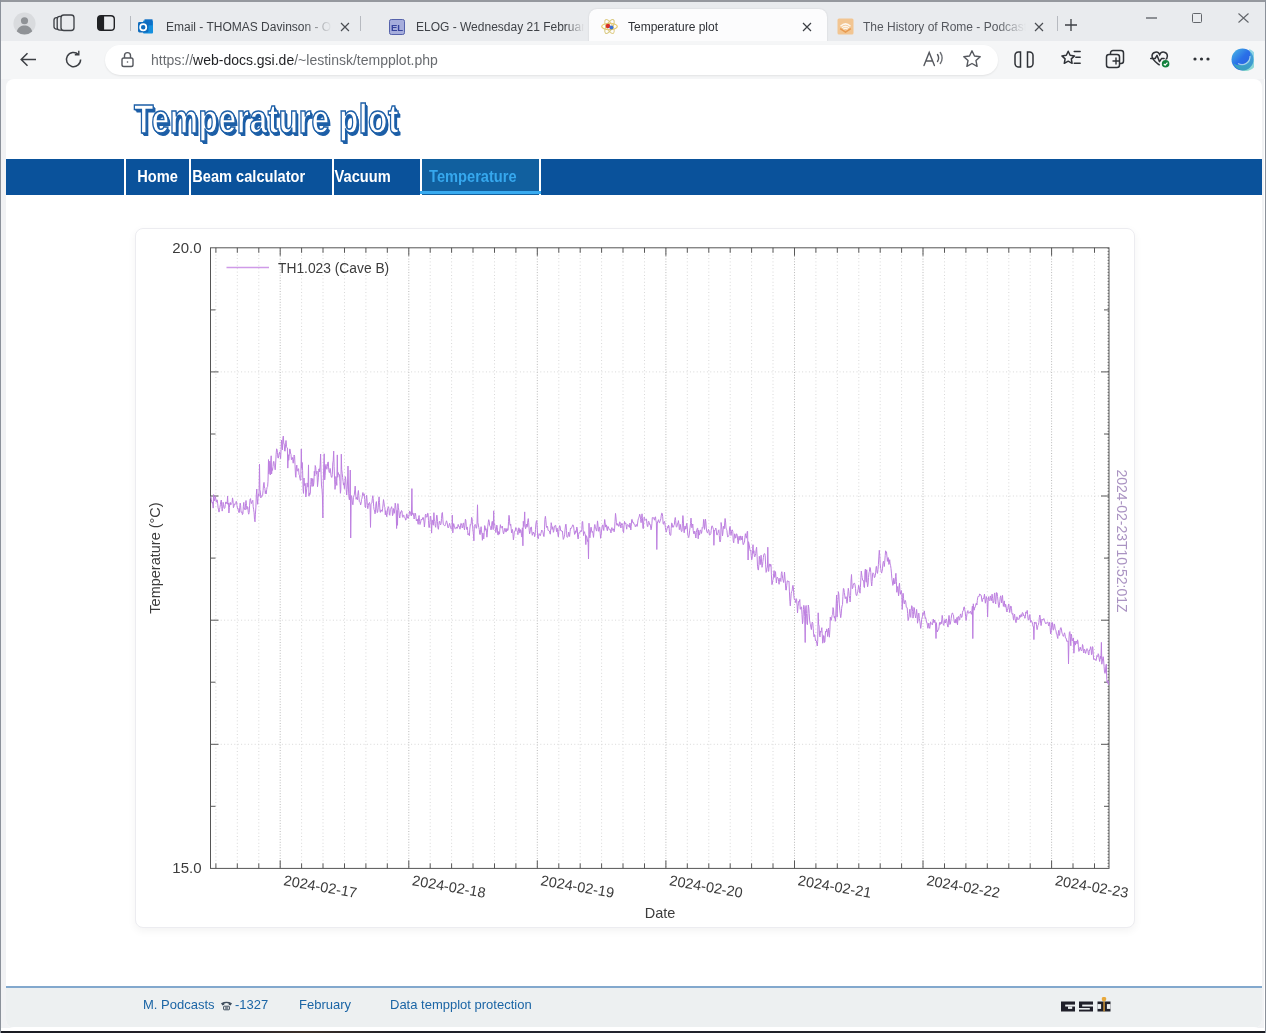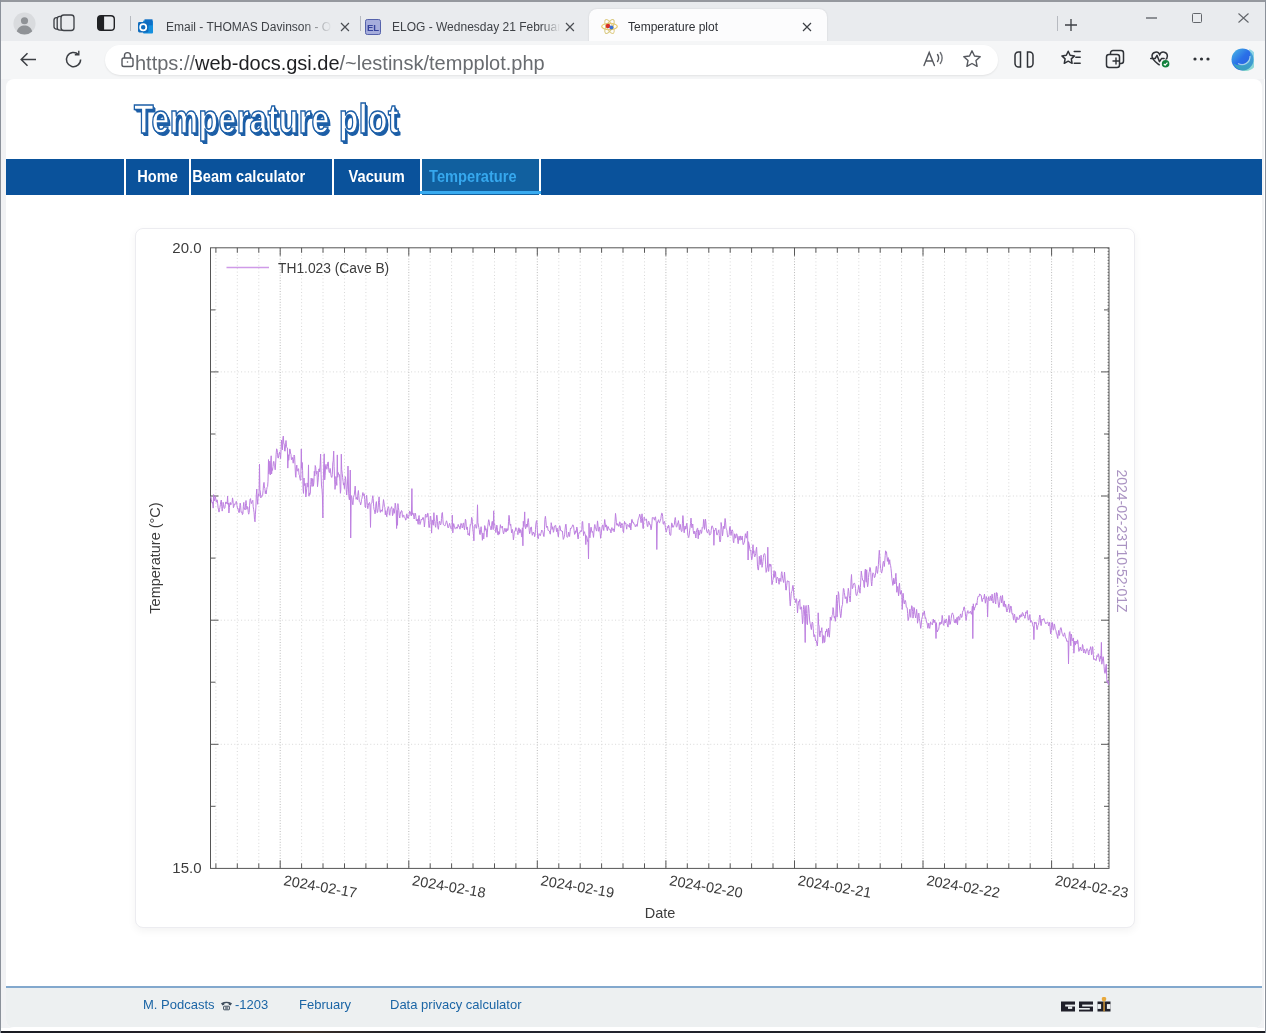--- a/index.html
+++ b/index.html
@@ -12,21 +12,21 @@
   .toolbar  { left:0; top:41px; width:1266px; height:38px; background:#f5f6f7; }
   .tabtxt { font-size:12px; color:#3f4247; white-space:nowrap; overflow:hidden; }
   .tab { position:absolute; top:8px; height:33px; display:flex; align-items:center; }
   .activetab { position:absolute; left:588px; top:7px; width:238px; height:34px; background:#fcfcfd;
                border-radius:8px 8px 0 0; box-shadow:0 0 2px rgba(0,0,0,.12); }
   .vsep { position:absolute; top:14px; width:1px; height:15px; background:#b7bac0; }
   .fade { -webkit-mask-image:linear-gradient(90deg,#000 80%,transparent 97%); mask-image:linear-gradient(90deg,#000 80%,transparent 97%); }
   .fade2 { -webkit-mask-image:linear-gradient(90deg,#000 88%,transparent 99%); mask-image:linear-gradient(90deg,#000 88%,transparent 99%); }
   .pill { position:absolute; left:104px; top:4px; width:893px; height:30px; background:#fff; border-radius:15px;
           box-shadow:0 1px 2px rgba(0,0,0,.08); }
-  .url { position:absolute; left:134px; top:11px; font-size:20px; color:#696c70; white-space:nowrap; }
+  .url { position:absolute; left:150px; top:11px; font-size:14px; color:#696c70; white-space:nowrap; }
   .url b { color:#1f2023; font-weight:normal; }
   
   .gutter { left:0; top:79px; width:1263px; height:948.5px; background:#f1f2f4; }
   .pagebody { left:5px; top:79px; width:1256px; height:948.5px; background:#fff; border-radius:8px; overflow:hidden; }
   .hdr { position:absolute; left:128px; top:19.5px; font-size:41px; font-weight:bold; letter-spacing:.5px;
          line-height:1; color:#fff; -webkit-text-stroke:1.6px #1d5fa7;
          text-shadow:1px 1px 0 #1d5fa7, 2px 2px 0 #1d5fa7, 2.8px 2.8px 0 #1d5fa7;
          transform:scaleX(.78); transform-origin:left top; white-space:nowrap; }
   .nav { position:absolute; left:0; top:79.5px; width:1256px; height:36px; background:#0a529b;padding-left:23px; }
   .nav .cell { position:absolute; top:0; height:36px; display:flex; align-items:center; justify-content:center;
@@ -72,21 +72,21 @@
       <rect x="0" y="3" width="10.5" height="10.5" rx="1.4" fill="#0f6cbd"></rect>
       <circle cx="5.2" cy="8.2" r="3.1" fill="none" stroke="#fff" stroke-width="1.7"></circle>
     </svg>
     <span class="tabtxt fade" style="margin-left:12px;width:172px">Email - THOMAS Davinson - Outlo</span>
     <svg width="10" height="10" viewBox="0 0 10 10" stroke="#4a4d52" stroke-width="1.2" style="margin-left:3px">
         <path d="M1 1 9 9 M9 1 1 9"></path>
       </svg>
   </div>
   <div class="vsep" style="left:359px"></div>
 
-  <div class="tab" style="left:364px;width:210px">
+  <div class="tab" style="left:388px;width:210px">
     <svg width="16" height="16" viewBox="0 0 16 16" style="flex:none">
       <rect x="0.5" y="0.5" width="15" height="15" rx="1.8" fill="#a6addc" stroke="#5562ab" stroke-width="1"></rect>
       <text x="8" y="12" font-family="Liberation Sans" font-size="9.5" font-weight="bold" fill="#36439c" text-anchor="middle">EL</text>
     </svg>
     <span class="tabtxt fade2" style="margin-left:11px;width:172px">ELOG - Wednesday 21 February</span>
     <svg width="10" height="10" viewBox="0 0 10 10" stroke="#4a4d52" stroke-width="1.2" style="margin-left:3px">
         <path d="M1 1 9 9 M9 1 1 9"></path>
       </svg>
   </div>
 
@@ -98,20 +98,33 @@
       <ellipse cx="8.5" cy="8.5" rx="7.8" ry="3.1" fill="none" stroke="#d8c87e" stroke-width="1.1" transform="rotate(120 8.5 8.5)"></ellipse>
       <circle cx="7.0" cy="8.0" r="2.3" fill="#d93025"></circle>
       <circle cx="10.4" cy="9.4" r="2.0" fill="#3b6fd4"></circle>
     </svg>
     <span class="tabtxt" style="margin-left:10px;width:170px;color:#2f3237">Temperature plot</span>
     <svg width="10" height="10" viewBox="0 0 10 10" stroke="#3c3f44" stroke-width="1.2" style="margin-left:4px">
         <path d="M1 1 9 9 M9 1 1 9"></path>
       </svg>
   </div>
 
+  <div class="tab" style="left:836px;width:208px">
+    <svg width="17" height="17" viewBox="0 0 17 17" style="flex:none">
+      <rect x="0.5" y="0.5" width="16" height="16" rx="1.5" fill="#f2c591"></rect>
+      <path d="M3.5 8.2 q5 -4.6 10 0" fill="none" stroke="#fdf6ec" stroke-width="1.5"></path>
+      <path d="M4.9 9.8 q3.6 -3.2 7.2 0" fill="none" stroke="#fdf6ec" stroke-width="1.4"></path>
+      <path d="M6.3 11.2 q2.2 -1.9 4.4 0" fill="none" stroke="#fdf6ec" stroke-width="1.3"></path>
+      <path d="M3.2 10.6 l5.3 3.6 5.3-3.6" fill="none" stroke="#e89a4f" stroke-width="1.5"></path>
+    </svg>
+    <span class="tabtxt fade" style="margin-left:9px;width:168px;color:#55585e">The History of Rome - Podcasts</span>
+    <svg width="10" height="10" viewBox="0 0 10 10" stroke="#4a4d52" stroke-width="1.2" style="margin-left:3px">
+        <path d="M1 1 9 9 M9 1 1 9"></path>
+      </svg>
+  </div>
   <div class="vsep" style="left:1056px"></div>
   <svg class="abs" style="left:1063px;top:16px" width="14" height="14" viewBox="0 0 14 14" stroke="#3c3f44" stroke-width="1.3">
       <path d="M7 1 V13 M1 7 H13"></path>
     </svg>
 
   <svg class="abs" style="left:1145px;top:15px" width="11" height="2" viewBox="0 0 11 2">
       <path d="M0 1 H11" stroke="#5a5e63" stroke-width="1.3"></path>
     </svg>
   <div style="position:absolute;left:1190.5px;top:11px;width:10px;height:9.5px;border:1.1px solid #63666b;border-radius:1.5px"></div>
   <svg class="abs" style="left:1237px;top:11px" width="11" height="10" viewBox="0 0 11 10" stroke="#63666b" stroke-width="1.1">
@@ -202,39 +215,39 @@
     <div class="sep" style="left:183.3px"></div>
     <div class="sep" style="left:326.2px"></div>
     <div class="sep" style="left:414.4px"></div>
     <div class="sep" style="left:533.2px"></div>
     <div class="cell" style="left:120.4px;width:62.9px">
         <span>Home</span>
       </div>
     <div class="cell" style="left:172px;width:140.9px">
         <span>Beam calculator</span>
       </div>
-    <div class="cell" style="left:328px;width:85px">
+    <div class="cell" style="left:314px;width:85px">
         <span>Vacuum</span>
       </div>
     <div class="cell" style="left:416.3px;width:101px;color:#36a8ee">
         <span>Temperature</span>
       </div>
     <div class="uline"></div>
   </div>
   <div class="card"></div>
   <div class="footer">
     <div class="flink" style="left:137px">M. Podcasts</div>
     <svg class="abs" style="left:214px;top:12.5px" width="13" height="11" viewBox="0 0 13 11" fill="none" stroke="#3f4e5e" stroke-width="1">
       <path d="M1 3.2 Q6.5 .4 12 3.2 L10.6 5.4 8.8 4.8 8.6 3.4 Q6.5 2.8 4.4 3.4 L4.2 4.8 2.4 5.4 Z" fill="#3f4e5e" stroke="none"></path>
       <rect x="3.6" y="6.2" width="5.8" height="3.6" rx="0.5"></rect>
       <path d="M5.1 7.3 h3 M5.1 8.7 h3" stroke-width="0.8"></path>
     </svg>
-    <div class="flink" style="left:229px">-1203</div>
+    <div class="flink" style="left:229px">-1327</div>
     <div class="flink" style="left:293px">February</div>
-    <div class="flink" style="left:384px">Data privacy calculator</div>
+    <div class="flink" style="left:384px">Data tempplot protection</div>
     <svg class="abs" style="left:1055px;top:9.8px" width="50" height="17" viewBox="0 0 50 17">
       <g fill="#20202a">
         <rect x="0" y="4.5" width="14" height="10"></rect>
         <rect x="18" y="4.5" width="14" height="10"></rect>
         <rect x="36.5" y="4.5" width="13" height="10"></rect>
       </g>
       <g fill="#edf0f1">
         <rect x="4.2" y="7.6" width="9.8" height="1.9"></rect>
         <rect x="7" y="9.5" width="4.2" height="2.4"></rect>
         <rect x="21.2" y="7.6" width="10.8" height="1.9"></rect>

